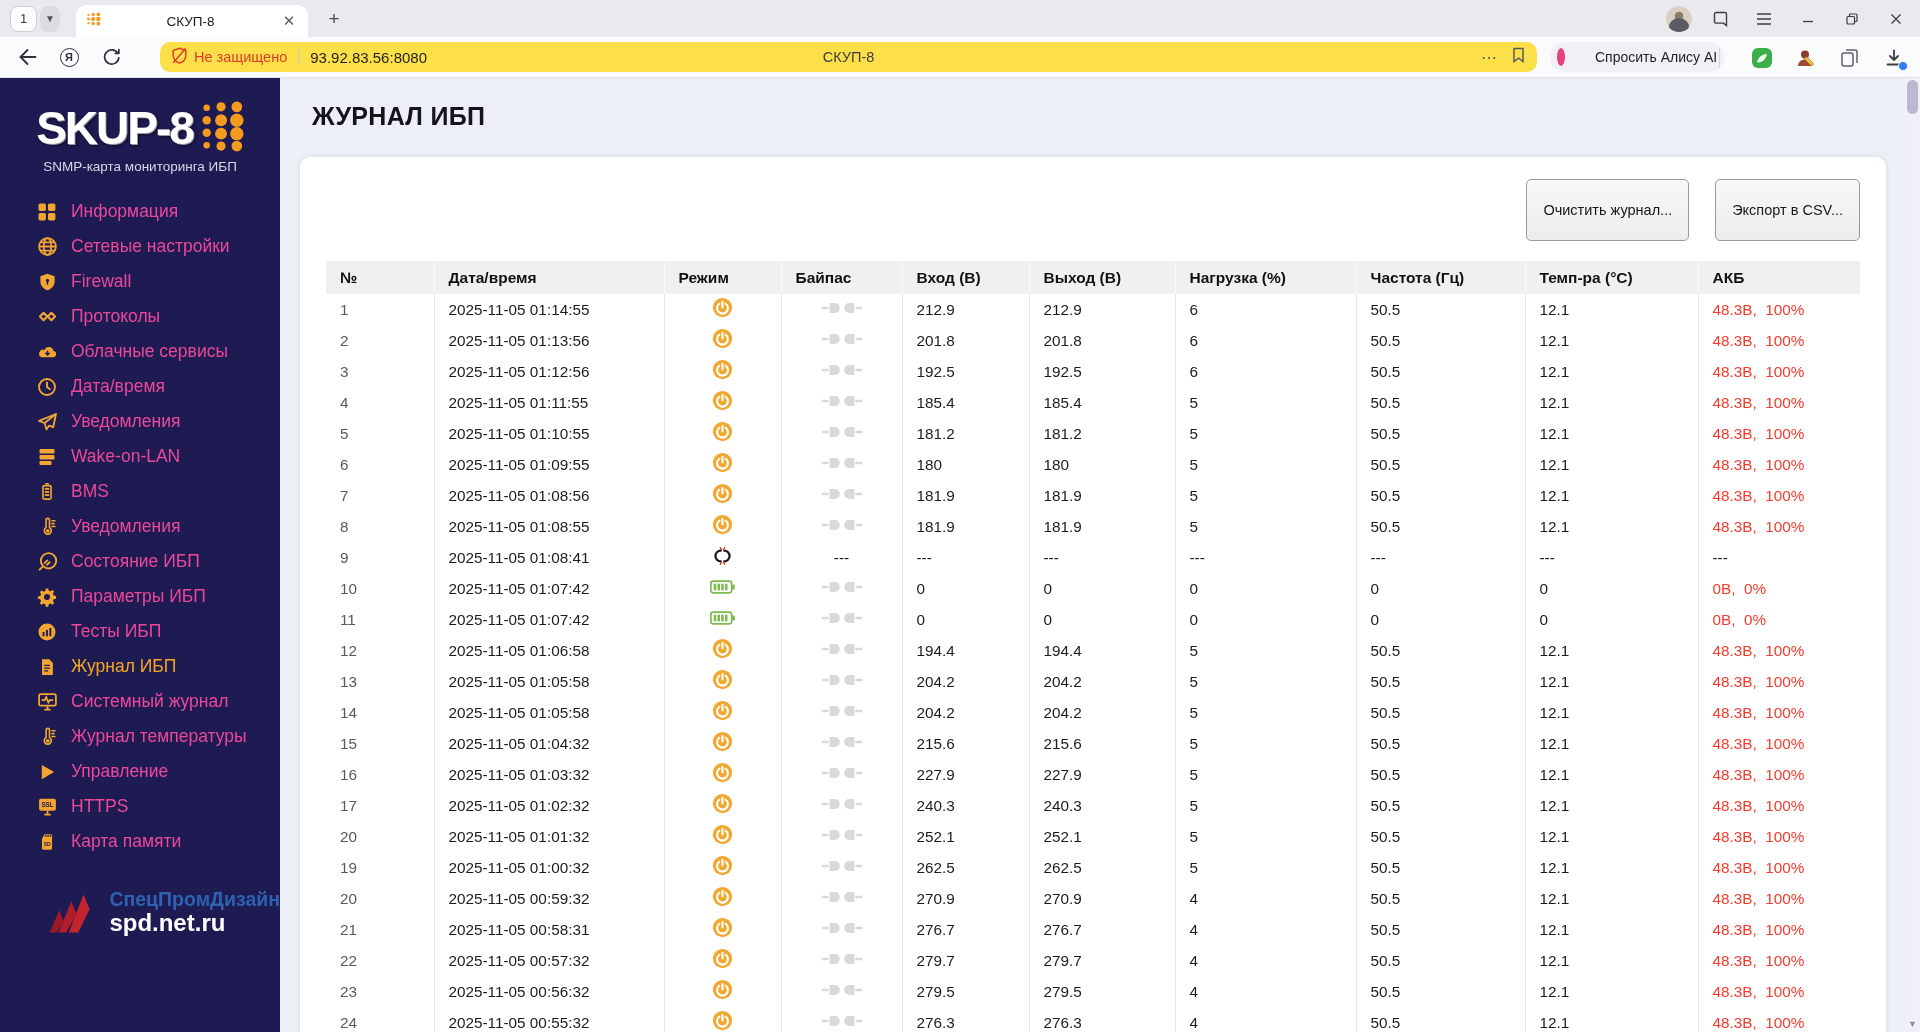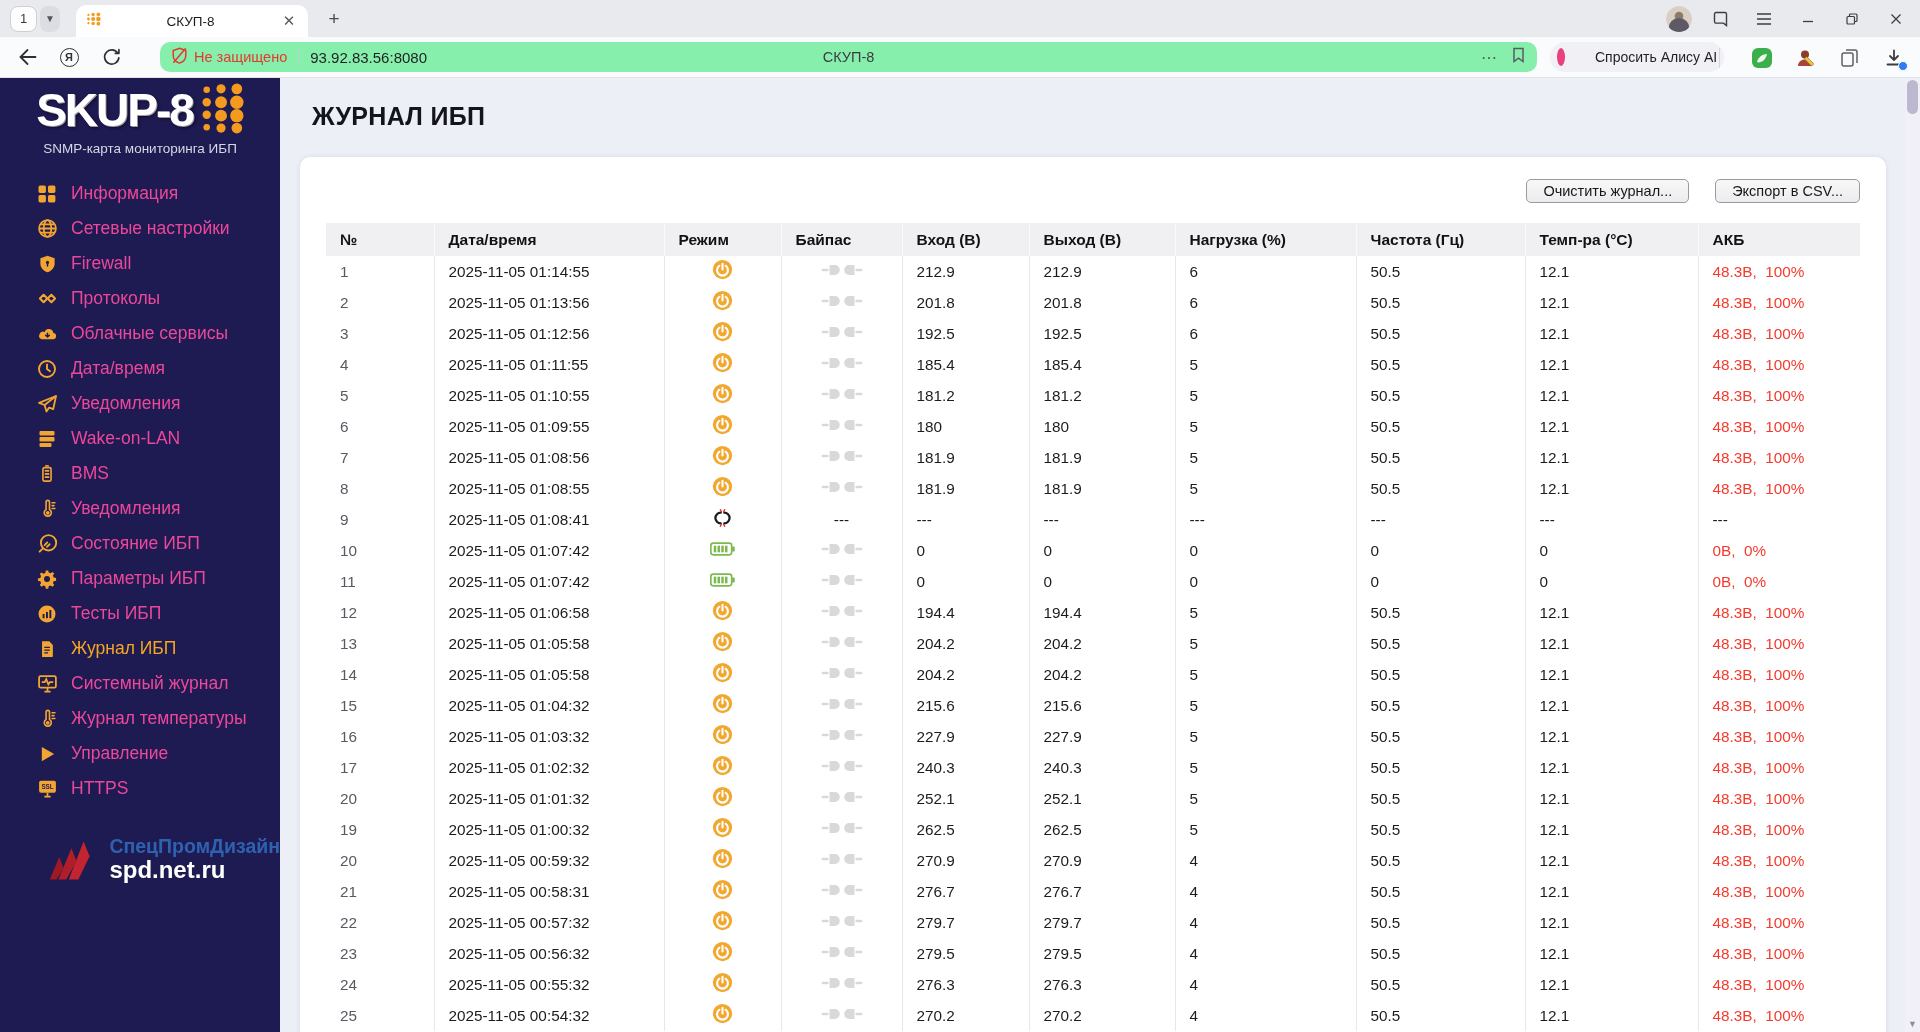--- a/index.html
+++ b/index.html
@@ -21,21 +21,21 @@
                 display:flex; align-items:center; justify-content:center; }
   .tabstrip-right { position:absolute; right:8px; top:0; height:37px; display:flex; align-items:center; }
   .tsr-btn { width:32px; height:30px; display:flex; align-items:center; justify-content:center; margin-left:12px; }
   .avatar { width:26px; height:26px; border-radius:50%; overflow:hidden; }
 
   .toolbar { height:41px; background:#fafbfd; border-bottom:1px solid #e1e2e7; position:relative;
              display:flex; align-items:center; }
   .tb-icon { width:30px; height:30px; display:flex; align-items:center; justify-content:center; margin-left:12px; }
   .ya-circle { width:19px; height:19px; border:1.7px solid #2f3034; border-radius:50%; font-size:11px; font-weight:bold;
                color:#2f3034; display:flex; align-items:center; justify-content:center; }
-  .addr { position:absolute; left:160px; right:383px; top:5px; height:30px; background:#86efac; border-radius:10px;
+  .addr { position:absolute; left:160px; right:383px; top:5px; height:30px; background:#fde047; border-radius:10px;
           display:flex; align-items:center; padding:0 12px; }
   .sec-label { color:#e23a2f; font-size:14.5px; margin-left:7px; }
   .addr-div { width:1px; height:16px; background:#c9c9d0; margin:0 11px; }
   .addr-url { font-size:15px; color:#1f2023; }
   .addr-title { position:absolute; left:50%; transform:translateX(-50%); font-size:14.5px; color:#3c3d42; }
   .addr-right { margin-left:auto; display:flex; align-items:center; gap:14px; }
   .dots-more { color:#5a5b60; font-size:16px; letter-spacing:1px; }
   .alice { position:absolute; right:196px; top:5px; width:174px; height:30px; background:#f0f0f5; border-radius:15px;
            display:flex; align-items:center; padding:0 10px 0 7px; gap:8px; }
   .alice-logo { width:18px; height:18px; border-radius:50%; background:#fff; border:4.5px solid #e8417c; }
@@ -44,42 +44,42 @@
   .ext-div { width:1px; height:20px; background:#d6d7dc; margin-right:14px; }
   .ext-btn { width:32px; height:32px; display:flex; align-items:center; justify-content:center; margin-left:12px; position:relative; }
   .dl-badge { position:absolute; right:2px; bottom:3px; width:10px; height:10px; border-radius:50%; background:#2f7cf6;
               border:1.5px solid #fafbfd; }
 
   
   .app { display:flex; height:954px; }
 
   
   .sidebar { width:280px; background:#1e1a52; color:#fff; display:flex; flex-direction:column; flex-shrink:0; }
-  .logo-row { display:flex; align-items:center; justify-content:center; gap:7px; margin-top:4px; }
+  .logo-row { display:flex; align-items:center; justify-content:center; gap:7px; margin-top:22px; }
   .logo-text { font-size:46px; font-weight:bold; letter-spacing:-2px; line-height:1;
                text-shadow:1px 1px 0 #9a9aa8, 2px 2px 3px rgba(0,0,0,.55); }
   .logo-sub { text-align:center; font-size:13.5px; color:#d6d7e5; margin-top:3px; }
   .menu { list-style:none; margin:20px 0 0; padding:0; }
   .menu-item { display:flex; align-items:center; height:35px; padding-left:36px; gap:13px; cursor:pointer; }
   .menu-item .mi { width:22px; height:22px; display:flex; align-items:center; justify-content:center; flex-shrink:0; }
   .menu-item .label { font-size:17.5px; color:#ec4899; white-space:nowrap; }
   .menu-item.active .label { color:#f5a623; }
   .account-box { margin-top:20px; }
   .sidebar-footer { margin-top:26px; display:flex; align-items:center; justify-content:flex-end; gap:9px; }
   .spd-text { display:flex; flex-direction:column; line-height:1.05; }
   .spd-brand { color:#2e62b0; font-weight:bold; font-size:19.5px; }
   .spd-site { color:#ffffff; font-weight:bold; font-size:24px; }
 
   
   .main { flex:1; background:#edeff7; position:relative; overflow:hidden; }
   .page-title { margin:24px 0 0 32px; font-size:25px; font-weight:800; color:#14141b; letter-spacing:.3px; }
   .card { position:absolute; left:20px; right:34px; top:79px; bottom:-20px; background:#ffffff; border-radius:10px;
           box-shadow:0 0 5px rgba(40,40,70,.10); padding:22px 26px 0; }
   .card-actions { display:flex; justify-content:flex-end; gap:26px; }
-  .btn { font-family:"Liberation Sans",sans-serif; font-size:14.5px; color:#17171a; padding:3px 16px;
+  .btn { font-family:"Liberation Sans",sans-serif; font-size:14.5px; color:#17171a; padding:22px 16px;
          background:linear-gradient(#f8f8f8,#ececee); border:1px solid #989aa2; border-radius:5px; cursor:pointer; }
   table.log { width:100%; border-collapse:collapse; table-layout:fixed; margin-top:20px; }
   table.log thead th { background:#f0f0f2; font-size:15.5px; font-weight:bold; color:#121215; text-align:left;
                        height:33px; padding:0 14px; border-right:1px solid #fafafb; }
   table.log thead th:last-child { border-right:none; }
   table.log tbody td { height:31px; font-size:15.3px; color:#1c1c1f; padding:0 14px;
                        border-right:1px solid #e7e7ea; overflow:hidden; white-space:nowrap; }
   table.log tbody td:last-child { border-right:none; }
   table.log tbody td.c { text-align:center; padding:0; }
   table.log tbody td.num { color:#585962; }
@@ -425,20 +425,32 @@
         <li class="menu-item">
           <span class="mi">
             <svg width="21" height="21" viewBox="0 0 20 20">
               <rect x="2" y="2.5" width="16" height="11.5" rx="1.8" fill="#F2A531"></rect>
               <text x="10" y="10.8" font-size="6" font-weight="bold" text-anchor="middle" fill="#1e1a52" font-family="Liberation Sans, sans-serif">SSL</text>
               <path d="M7 17.8h6M10 14v3.8" stroke="#F2A531" stroke-width="1.7"></path>
             </svg>
           </span>
           <span class="label">HTTPS</span>
         </li>
+        <li class="menu-item">
+          <span class="mi">
+            <svg width="18" height="20" viewBox="0 0 20 20">
+              <path d="M7 1.5h7a1.6 1.6 0 0 1 1.6 1.6v13.8a1.6 1.6 0 0 1-1.6 1.6H6a1.6 1.6 0 0 1-1.6-1.6V6.6z" fill="#F2A531"></path>
+              <g stroke="#1e1a52" stroke-width="1.1">
+                <path d="M8 2v2.3M10 2v2.3M12 2v2.3M14 2v2.3"></path>
+              </g>
+              <text x="10.3" y="14.2" font-size="5.6" font-weight="bold" text-anchor="middle" fill="#1e1a52" font-family="Liberation Sans, sans-serif">SD</text>
+            </svg>
+          </span>
+          <span class="label">Карта памяти</span>
+        </li>
       </ul>
 
     <div class="sidebar-footer">
       <span><svg width="52" height="50" viewBox="0 0 60 52">
             <path d="M24 52 41 8l7 17-13 27z" fill="#c22430"></path>
             <path d="M12 52 27 16l6 15-12 21z" fill="#b01e29"></path>
             <path d="M2 52 13 26l5 13-8 13z" fill="#9c1a24"></path>
           </svg></span>
       <span class="spd-text">
         <span class="spd-brand">СпецПромДизайн</span>

